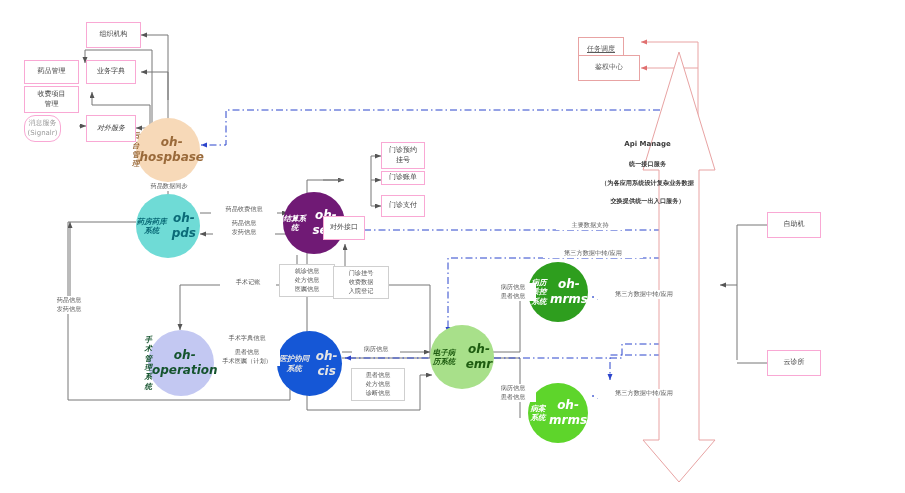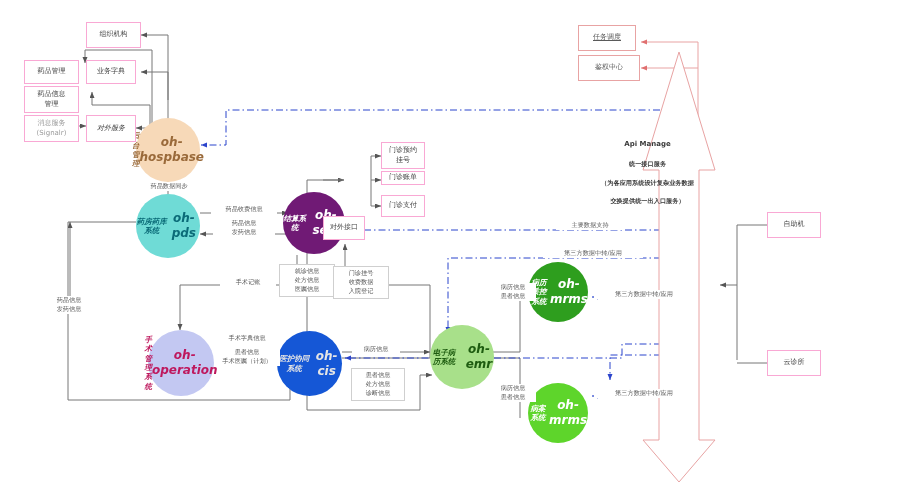--- a/index.html
+++ b/index.html
@@ -125,21 +125,21 @@
   <div class="node" style="left:136px;top:194px;width:64px;height:64px;background:#6fdbd6;color:#0b6b78;">
     <span class="l1">药房药库系统</span>
     <span class="l2">oh-pds</span>
   </div>
 
   <div class="node" style="left:283px;top:192px;width:62px;height:62px;background:#701a75;color:#fff;">
     <span class="l1">结算系统</span>
     <span class="l2">oh-sett</span>
   </div>
 
-  <div class="node" style="left:148px;top:330px;width:66px;height:66px;background:#c3c8f2;color:#be185d;">
+  <div class="node" style="left:148px;top:330px;width:66px;height:66px;background:#c3c8f2;color:#14532d;">
     <span class="l1">手术管理系统</span>
     <span class="l2">oh-operation</span>
   </div>
 
   <div class="node" style="left:277px;top:331px;width:65px;height:65px;background:#1557d6;color:#e5e5e5;">
     <span class="l1">医护协同系统</span>
     <span class="l2">oh-cis</span>
   </div>
 
   <div class="node" style="left:430px;top:325px;width:64px;height:64px;background:#a8e08a;color:#1e5c10;gap:6px;">
@@ -154,40 +154,40 @@
 
   <div class="node" style="left:528px;top:383px;width:60px;height:60px;background:#5ed52b;color:#fff;">
     <span class="l1">病案系统</span>
     <span class="l2">oh-mrms</span>
   </div>
 
   <div class="box" style="left:86px;top:22px;width:55px;height:26px;">组织机构</div>
 
   <div class="box" style="left:24px;top:60px;width:55px;height:24px;">药品管理</div>
 
-  <div class="box" style="left:24px;top:86px;width:55px;height:27px;white-space:pre-line;">药品信息
+  <div class="box" style="left:24px;top:86px;width:55px;height:27px;white-space:pre-line;">收费项目
 管理</div>
 
-  <div class="box" style="left:24px;top:115px;width:55px;height:27px;white-space:pre-line;color:#9a9a9a;">消息服务
+  <div class="box" style="left:24px;top:115px;width:37px;height:27px;white-space:pre-line;color:#9a9a9a;border-radius:11px;">消息服务
 (Signalr)</div>
 
   <div class="box" style="left:86px;top:60px;width:50px;height:24px;">业务字典</div>
 
   <div class="box" style="left:86px;top:115px;width:50px;height:27px;font-style:italic;">对外服务</div>
 
   <div class="box" style="left:323px;top:168px;width:42px;height:24px;margin-top:48px;">对外接口</div>
 
   <div class="box" style="left:381px;top:142px;width:44px;height:27px;white-space:pre-line;">门诊预约
 挂号</div>
 
   <div class="box" style="left:381px;top:171px;width:44px;height:14px;font-family:Liberation Serif, serif;">门诊账单</div>
 
   <div class="box" style="left:381px;top:195px;width:44px;height:22px;">门诊支付</div>
 
-  <div class="box red" style="left:578px;top:25px;width:58px;height:26px;text-decoration:underline;">任务调度</div>
+  <div class="box red" style="left:578px;top:37px;width:46px;height:26px;text-decoration:underline;">任务调度</div>
 
   <div class="box red" style="left:578px;top:55px;width:62px;height:26px;">鉴权中心</div>
 
   <div class="box" style="left:767px;top:212px;width:54px;height:26px;">自助机</div>
 
   <div class="box" style="left:767px;top:350px;width:54px;height:26px;">云诊所</div>
 
   <div class="lbl" style="left:138px;top:182px;width:62px;">药品数据同步</div>
 
   <div class="lbl" style="left:211px;top:205px;width:66px;">药品收费信息</div>

